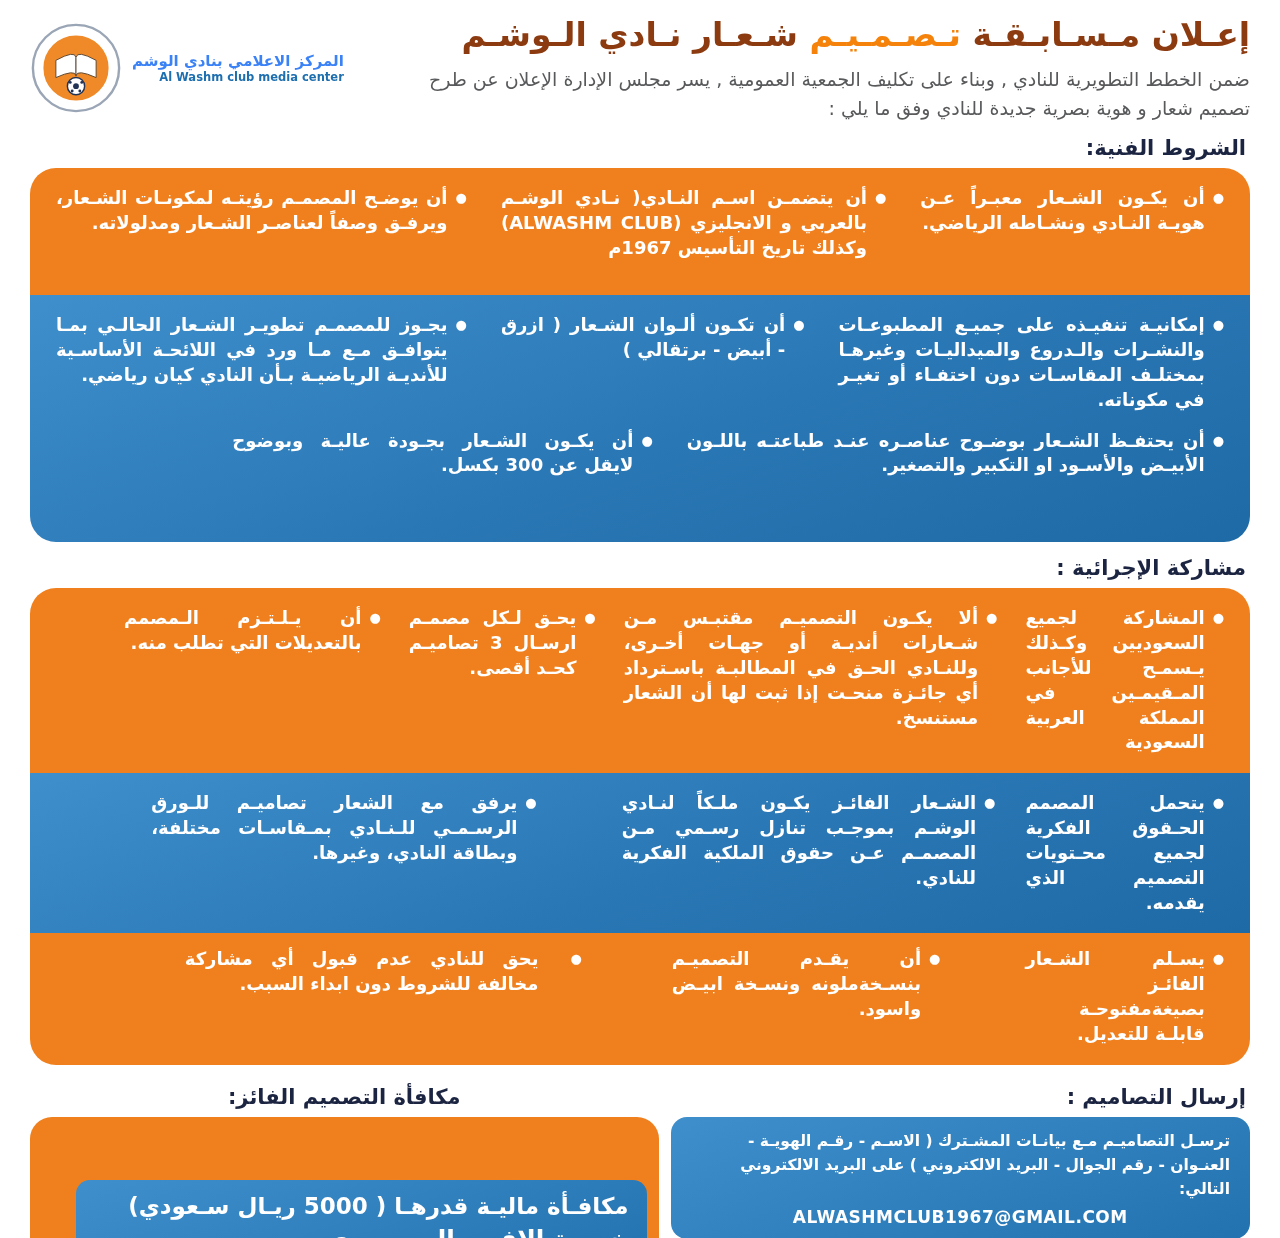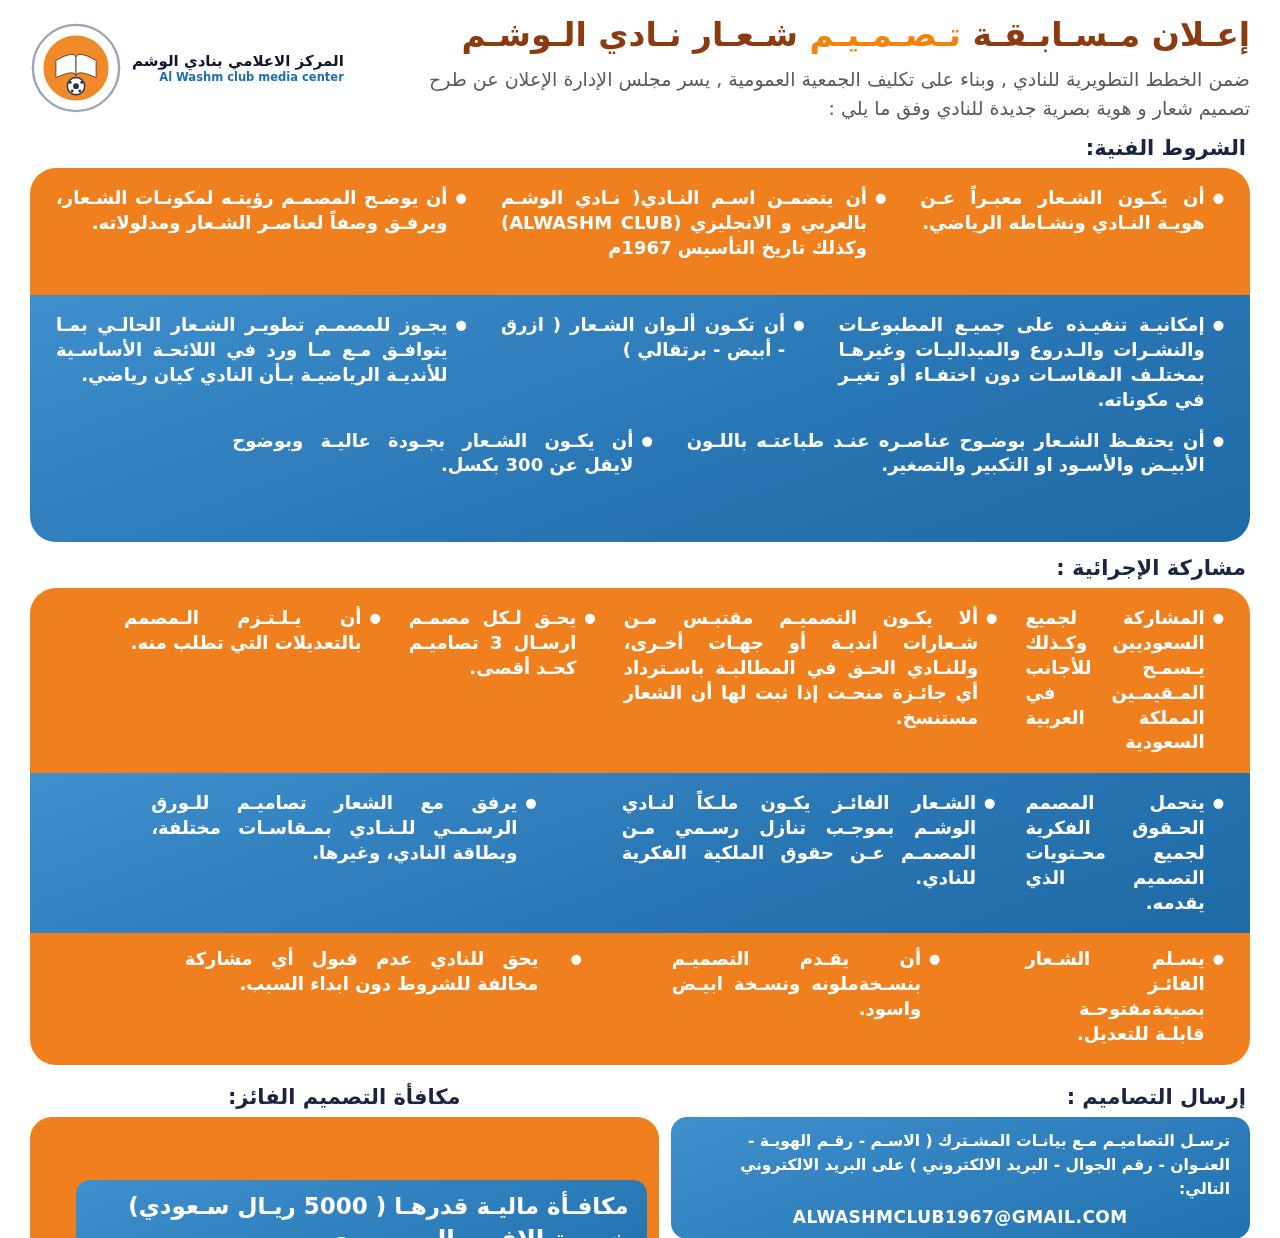--- a/index.html
+++ b/index.html
@@ -13,21 +13,21 @@
 
   
   .header { display: flex; align-items: flex-start; }
   .title-block { flex: 1; text-align: right; }
   .main-title { font-size: 33px; font-weight: bold; line-height: 1.25; letter-spacing: 0; }
   .t-brown { color: #8C3A10; }
   .t-orange { color: #F5820B; }
   .intro { margin-top: 10px; color: #58595B; font-size: 19px; line-height: 1.5; font-weight: 500; width: 860px; margin-right: 0; margin-left: auto;  margin-left: 0; }
   .logo-block { width: 330px; display: flex; align-items: center; gap: 10px; direction: ltr; padding-top: 8px; }
   .logo-text { text-align: right; direction: rtl; }
-  .logo-ar { color: #0f172a; font-weight: bold; font-size: 15px; }
+  .logo-ar { color: #3b82f6; font-weight: bold; font-size: 15px; }
   .logo-en { color: #1E6FB0; font-size: 11.5px; font-weight: bold; direction: ltr; }
 
   
   .sec-heading { color: #1B2440; font-size: 21px; font-weight: bold; margin: 14px 4px 8px; }
 
   
   .group { border-radius: 26px; overflow: hidden; }
   .band { padding: 18px 26px; }
   .band.orange { background: #F0801E; }
   .band.blue { background: linear-gradient(160deg, #3E8FCC 0%, #2A77B5 55%, #1E6AA6 100%); }

